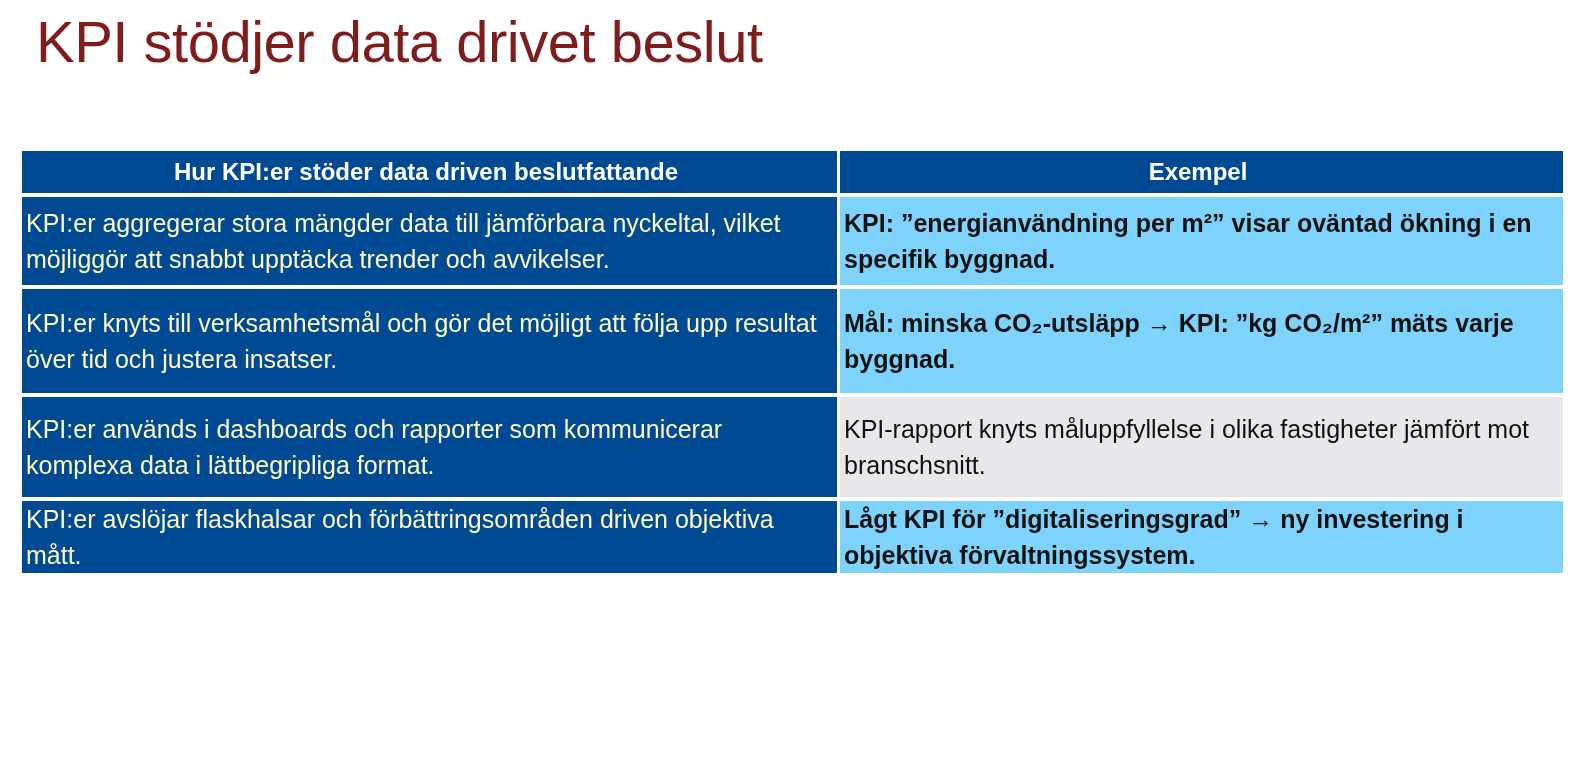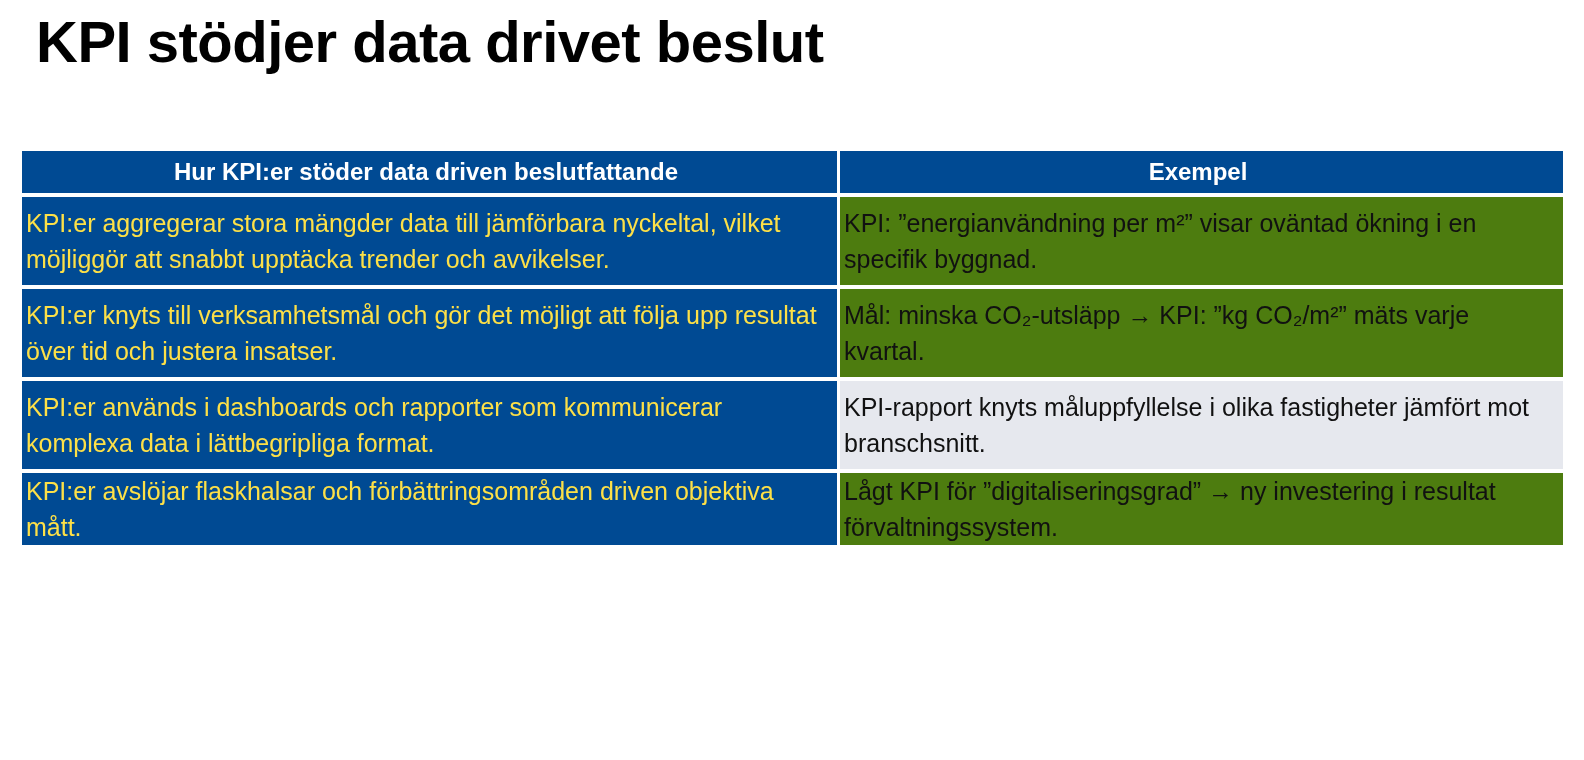--- a/index.html
+++ b/index.html
@@ -1,50 +1,50 @@
 <!DOCTYPE html>
 <html><head>
 <meta charset="utf-8">
 <style>
   html, body { margin:0; padding:0; background:#ffffff; }
   body { width:1584px; height:760px; position:relative; overflow:hidden; font-family:"Liberation Sans", "DejaVu Sans", sans-serif; }
-  .title { position:absolute; left:36px; top:2px; font-size:58px; font-weight:bold; color:#000000; letter-spacing:-0.5px; line-height:80px; white-space:nowrap; }
+  .title { position:absolute; left:36px; top:2px; font-size:58px; font-weight:normal; color:#7f1d1d; letter-spacing:-0.5px; line-height:80px; white-space:nowrap; }
   .tbl { position:absolute; left:22px; top:151px; width:1541px; border-collapse:separate; border-spacing:0; }
   .tbl td, .tbl th { padding:0 11px 0 4px; vertical-align:middle; box-sizing:border-box; }
   .tbl th { background:#004a93; color:#ffffff; font-size:24px; font-weight:bold; text-align:center; height:46px; border-bottom:4px solid #ffffff; }
   .tbl th.c1 { width:818px; border-right:3px solid #ffffff; }
   .tbl td { font-size:25px; line-height:36px; border-bottom:4px solid #ffffff; }
-  .tbl td.c1 { background:#004a93; color:#fde047; width:818px; border-right:3px solid #ffffff; }
+  .tbl td.c1 { background:#004a93; color:#fef9c3; width:818px; border-right:3px solid #ffffff; }
   .tbl td.c2 { color:#111111; }
-  .tbl tr.odd td.c2 { background:#4d7c0f; }
+  .tbl tr.odd td.c2 { background:#7dd3fc;font-weight:bold; }
   .tbl tr.even td.c2 { background:#e6e8ee; }
 </style>
 </head>
 <body>
 
 <div class="title">KPI stödjer data drivet beslut</div>
 
 <table class="tbl">
   <thead>
     <tr>
       <th class="c1">Hur KPI:er stöder data driven beslutfattande</th>
       <th class="c2">Exempel</th>
     </tr>
   </thead>
   <tbody>
     <tr class="odd" style="height:92px">
       <td class="c1">KPI:er aggregerar stora mängder data till jämförbara nyckeltal, vilket möjliggör att snabbt upptäcka trender och avvikelser.</td>
       <td class="c2">KPI: ”energianvändning per m²” visar oväntad ökning i en specifik byggnad.</td>
     </tr>
-    <tr class="odd" style="height:92px">
+    <tr class="odd" style="height:108px">
       <td class="c1">KPI:er knyts till verksamhetsmål och gör det möjligt att följa upp resultat över tid och justera insatser.</td>
-      <td class="c2">Mål: minska CO₂-utsläpp → KPI: ”kg CO₂/m²” mäts varje kvartal.</td>
+      <td class="c2">Mål: minska CO₂-utsläpp → KPI: ”kg CO₂/m²” mäts varje byggnad.</td>
     </tr>
-    <tr class="even" style="height:92px">
+    <tr class="even" style="height:104px">
       <td class="c1">KPI:er används i dashboards och rapporter som kommunicerar komplexa data i lättbegripliga format.</td>
       <td class="c2">KPI-rapport knyts måluppfyllelse i olika fastigheter jämfört mot branschsnitt.</td>
     </tr>
     <tr class="odd" style="height:72px">
       <td class="c1">KPI:er avslöjar flaskhalsar och förbättringsområden driven objektiva mått.</td>
-      <td class="c2">Lågt KPI för ”digitaliseringsgrad” → ny investering i resultat förvaltningssystem.</td>
+      <td class="c2">Lågt KPI för ”digitaliseringsgrad” → ny investering i objektiva förvaltningssystem.</td>
     </tr>
   </tbody>
 </table>
 
 </body></html>

